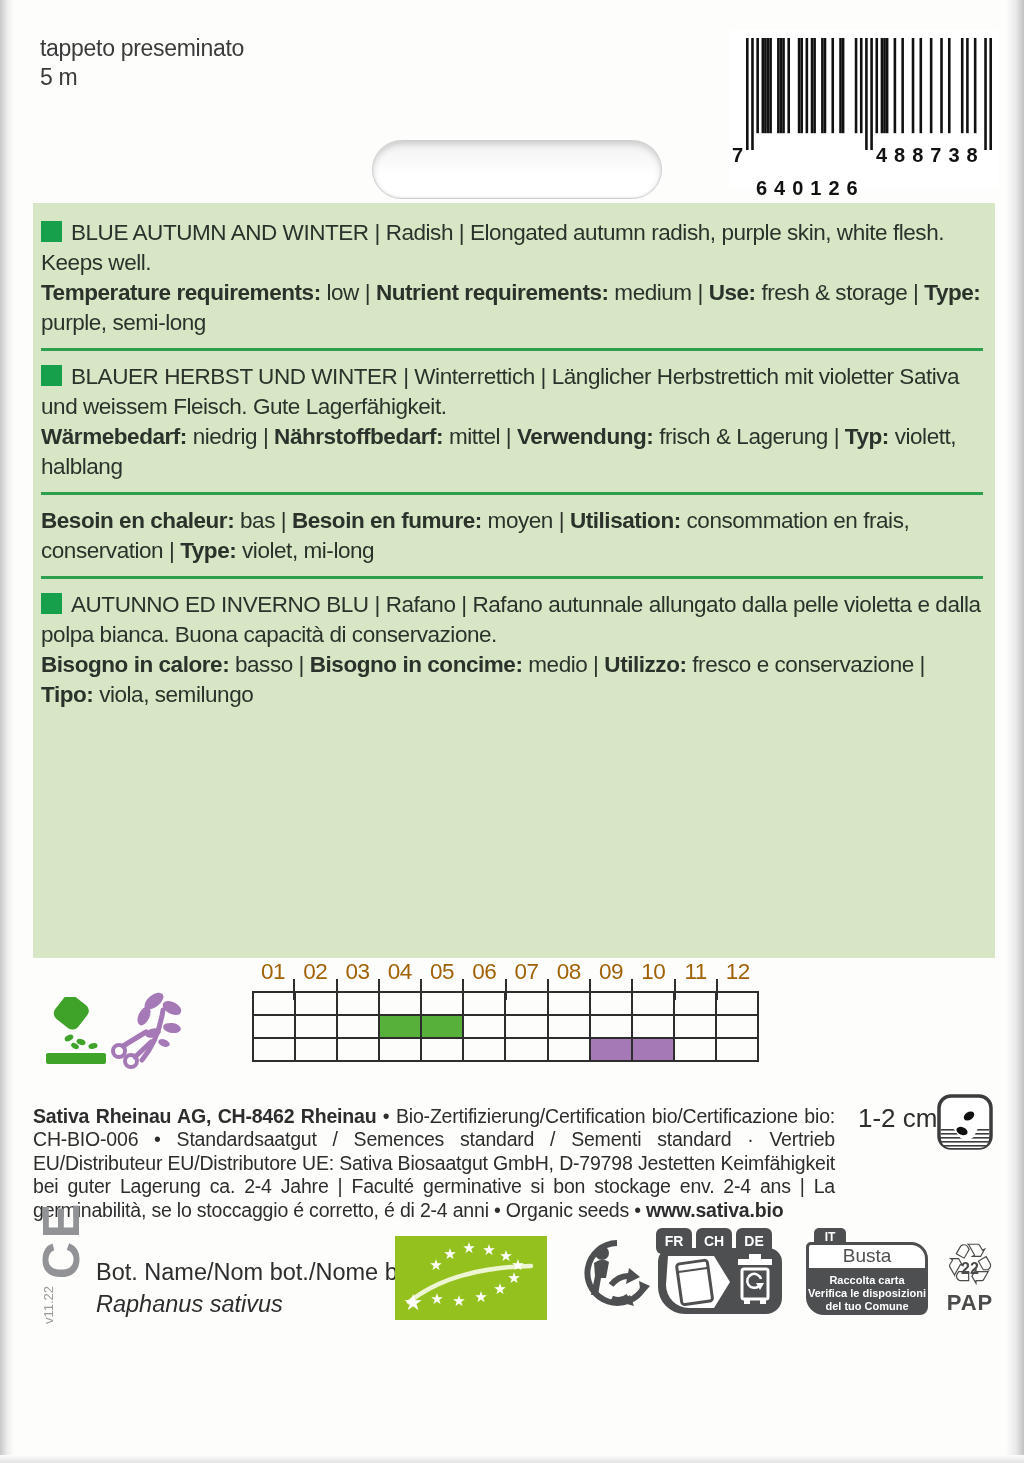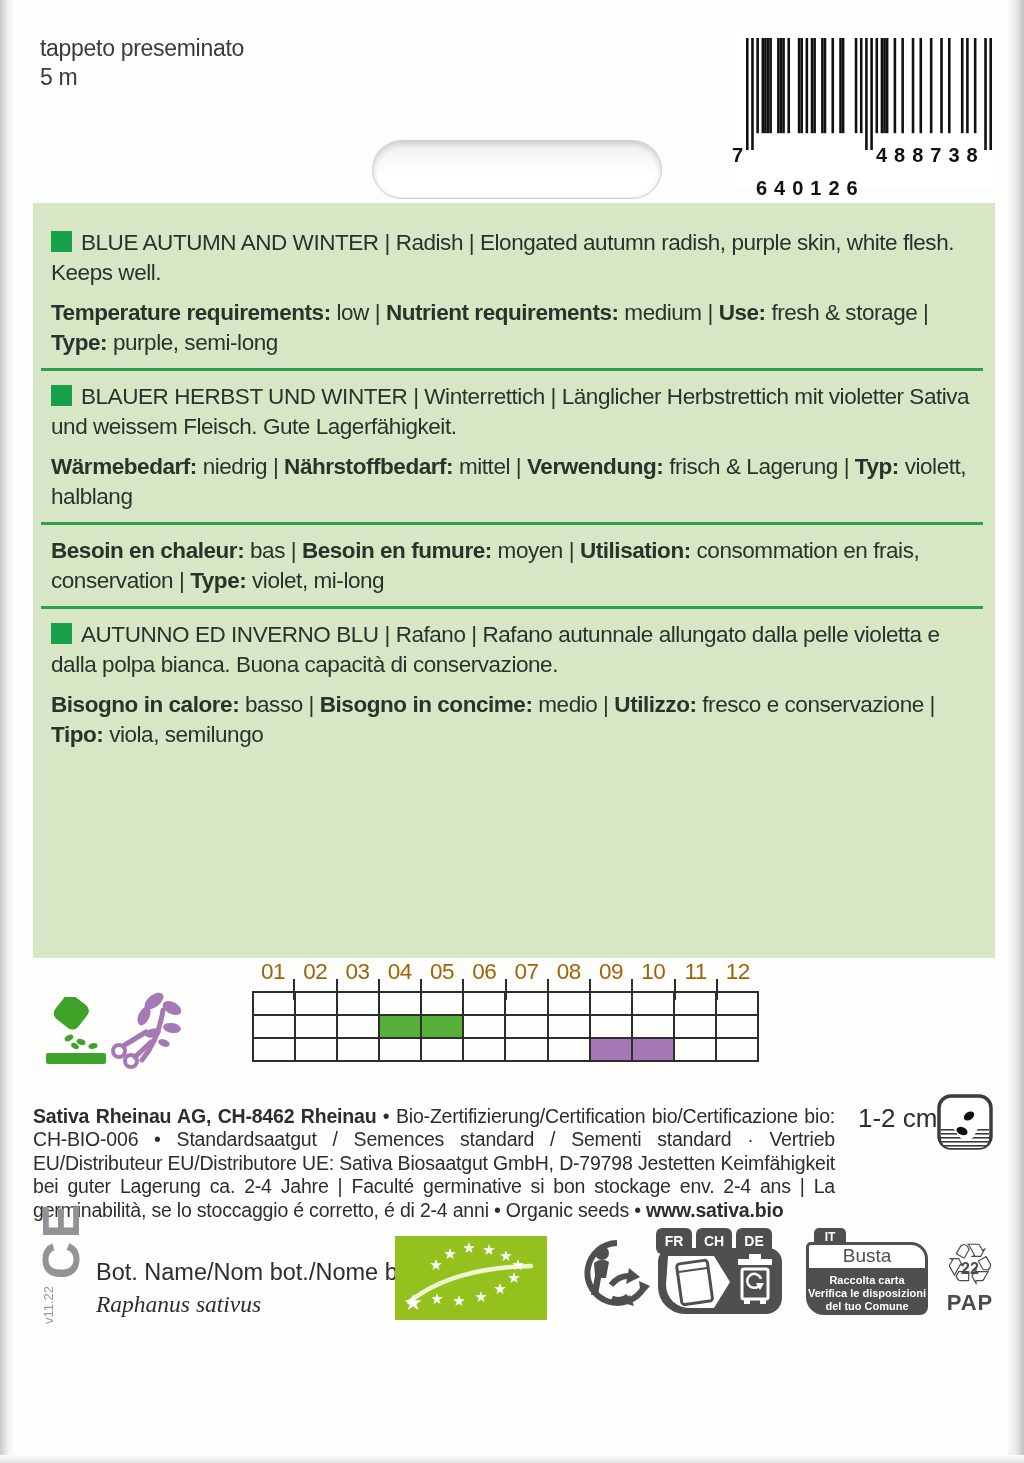--- a/index.html
+++ b/index.html
@@ -30,21 +30,21 @@
   .hang-hole{position:absolute;left:372px;top:140px;width:288px;height:57px;border-radius:999px;
              background:linear-gradient(#f1f1f1,#ffffff 60%);border:1px solid #cdcdcd;
              box-shadow:inset 0 3px 6px rgba(0,0,0,.16), inset 0 -1px 2px rgba(0,0,0,.05);}
 
   
   .green-panel{position:absolute;left:33px;top:203px;width:962px;height:755px;
                background:#d7e7c5;box-sizing:border-box;padding:15px 12px 0 8px;}
   .vblock{font-size:22.5px;line-height:30px;letter-spacing:-0.45px;color:#2b322b;}
   .bullet{display:inline-block;width:21px;height:21px;background:#17a04b;margin-right:9px;
           transform:translateY(2px);}
-  .vtitle,.vspecs{margin:10px;}
+  .vtitle,.vspecs{margin:0;}
   .b{font-weight:bold;}
   .divider{height:3px;background:#2e9e4f;margin:10px 0 11px 0;}
 
   
   .calendar{position:absolute;left:252px;top:959px;width:507px;}
   .cal-head{display:grid;grid-template-columns:repeat(12,1fr);height:32px;}
   .cal-head .mc{display:flex;align-items:flex-end;justify-content:center;font-size:22.5px;
                 color:#a16207;padding-bottom:19px;position:relative;letter-spacing:-0.5px;}
   .cal-head .mc:not(:last-child)::after{content:"";position:absolute;right:-1px;bottom:4px;
                 height:21px;width:2px;background:#2d2d2d;}
@@ -62,21 +62,21 @@
   .depth-label{position:absolute;left:858px;top:1103px;font-size:26px;color:#2d2d2d;}
   .icon-depth{position:absolute;left:936px;top:1093px;}
 
   
   .ce{position:absolute;left:18px;top:1212px;width:86px;height:56px;transform:rotate(-90deg);
       font-size:52px;font-weight:bold;color:#919396;letter-spacing:3px;line-height:56px;
       text-align:center;}
   .ce-version{position:absolute;left:22px;top:1298px;width:54px;height:14px;
       transform:rotate(-90deg);font-size:13px;color:#9b9b9b;text-align:center;line-height:14px;}
   .bot-name{position:absolute;left:96px;top:1256px;font-size:23.5px;line-height:32px;color:#2d2d2d;}
-  .bot-name .sci{font-style:italic;font-family:Liberation Serif, serif;}
+  .bot-name .sci{font-style:italic;}
 
   .eu-logo{position:absolute;left:395px;top:1236px;}
   .triman{position:absolute;left:584px;top:1240px;}
   .badge-frchde{position:absolute;left:652px;top:1228px;}
 
   .badge-busta{position:absolute;left:806px;top:1228px;width:122px;height:88px;}
   .busta-tab{position:absolute;left:8px;top:0;width:32px;height:20px;background:#4e4f51;
              border-radius:5px 5px 0 0;color:#fff;font-weight:bold;font-size:12px;
              text-align:center;line-height:19px;}
   .busta-band{position:absolute;left:0;top:14px;width:122px;height:29px;background:#fff;

